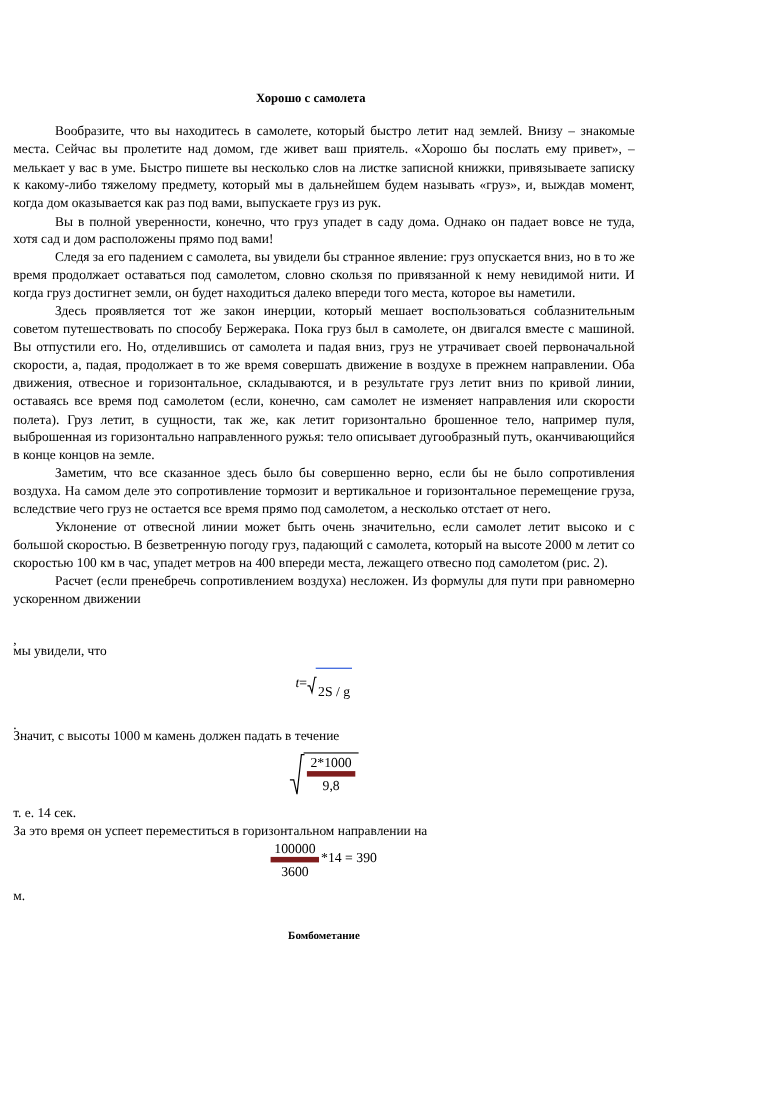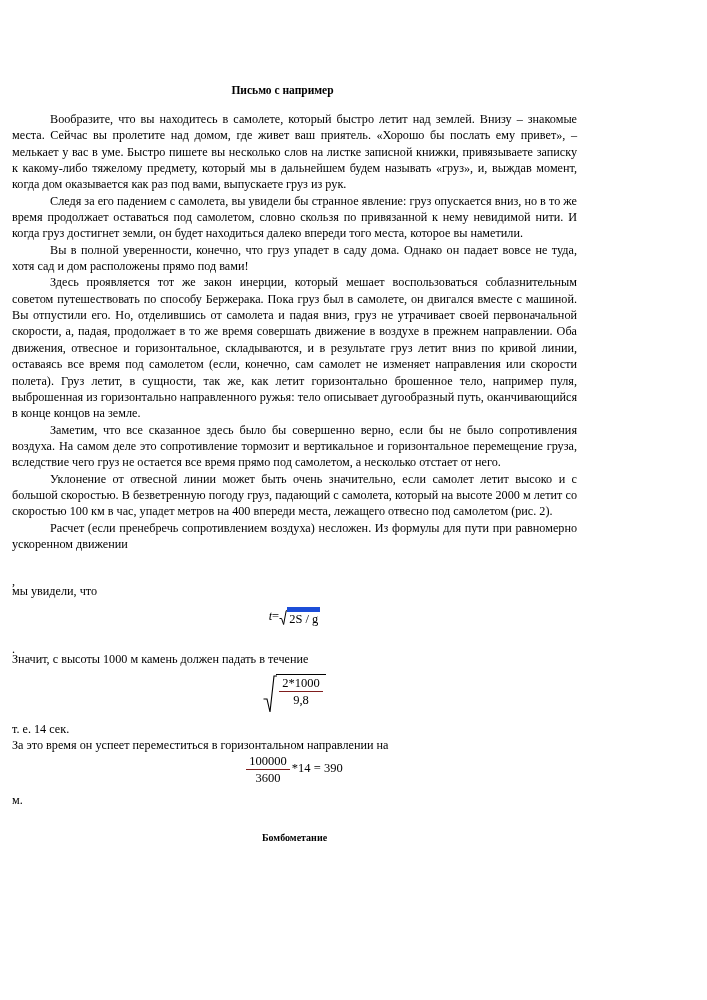--- a/index.html
+++ b/index.html
@@ -108,21 +108,21 @@
   }
   
   .frac {
     display: inline-block;
     vertical-align: middle;
     text-align: center;
     line-height: 1.15;
   }
   .frac > .num {
     display: block;
-    border-bottom: 1px solid #7f1d1d;
+    border-bottom: 5px solid #7f1d1d;
     padding: 0 3px 1px 3px;
   }
   .frac > .den {
     display: block;
     padding: 1px 3px 0 3px;
   }
   .stray {
     font-size: 12.2px;
     line-height: 8px;
     margin: 0;
@@ -132,27 +132,27 @@
   }
   .spacer-lg { height: 22px; }
   .spacer-md { height: 14px; }
   .spacer-sm { height: 7px; }
 </style>
 </head>
 <body>
 
 <div class="page">
 
-  <h1 class="doc-title">Письмо с например</h1>
+  <h1 class="doc-title">Хорошо с самолета</h1>
 
   <div class="content flow">
 
     <p class="para">Вообразите, что вы находитесь в самолете, который быстро летит над землей. Внизу – знакомые места. Сейчас вы пролетите над домом, где живет ваш приятель. «Хорошо бы послать ему привет», – мелькает у вас в уме. Быстро пишете вы несколько слов на листке записной книжки, привязываете записку к какому-либо тяжелому предмету, который мы в дальнейшем будем называть «груз», и, выждав момент, когда дом оказывается как раз под вами, выпускаете груз из рук.</p>
+    <p class="para">Вы в полной уверенности, конечно, что груз упадет в саду дома. Однако он падает вовсе не туда, хотя сад и дом расположены прямо под вами!</p>
     <p class="para">Следя за его падением с самолета, вы увидели бы странное явление: груз опускается вниз, но в то же время продолжает оставаться под самолетом, словно скользя по привязанной к нему невидимой нити. И когда груз достигнет земли, он будет находиться далеко впереди того места, которое вы наметили.</p>
-    <p class="para">Вы в полной уверенности, конечно, что груз упадет в саду дома. Однако он падает вовсе не туда, хотя сад и дом расположены прямо под вами!</p>
     <p class="para">Здесь проявляется тот же закон инерции, который мешает воспользоваться соблазнительным советом путешествовать по способу Бержерака. Пока груз был в самолете, он двигался вместе с машиной. Вы отпустили его. Но, отделившись от самолета и падая вниз, груз не утрачивает своей первоначальной скорости, а, падая, продолжает в то же время совершать движение в воздухе в прежнем направлении. Оба движения, отвесное и горизонтальное, складываются, и в результате груз летит вниз по кривой линии, оставаясь все время под самолетом (если, конечно, сам самолет не изменяет направления или скорости полета). Груз летит, в сущности, так же, как летит горизонтально брошенное тело, например пуля, выброшенная из горизонтально направленного ружья: тело описывает дугообразный путь, оканчивающийся в конце концов на земле.</p>
     <p class="para">Заметим, что все сказанное здесь было бы совершенно верно, если бы не было сопротивления воздуха. На самом деле это сопротивление тормозит и вертикальное и горизонтальное перемещение груза, вследствие чего груз не остается все время прямо под самолетом, а несколько отстает от него.</p>
     <p class="para">Уклонение от отвесной линии может быть очень значительно, если самолет летит высоко и с большой скоростью. В безветренную погоду груз, падающий с самолета, который на высоте 2000 м летит со скоростью 100 км в час, упадет метров на 400 впереди места, лежащего отвесно под самолетом (рис. 2).</p>
     <p class="para">Расчет (если пренебречь сопротивлением воздуха) несложен. Из формулы для пути при равномерно ускоренном движении</p>
 
     <div class="spacer-sm"></div>
 
 
     <div class="spacer-md"></div>
 
@@ -162,21 +162,21 @@
     <div class="spacer-sm"></div>
 
     <div class="math-block">
       <span class="math-inline-row">
         <span class="mi">t</span><span class="mo">=</span><span class="sqrt-wrap">
             <span style="display:inline-block;vertical-align:middle;width:9px;">
           <svg class="radical-svg" width="9" height="17" viewBox="0 0 9 17">
                 <path d="M0.5 10 L2.6 10 L4.6 16 L7.2 2.2 L9 2.2" fill="none" stroke="#000" stroke-width="1"></path>
               </svg>
         </span>
-            <span class="radicand" style="border-top:5px solid #1d4ed8;padding-top:0px;margin-left:-1px;"><span class="mn">2S / g</span></span>
+            <span class="radicand" style="border-top:1px solid #1d4ed8;padding-top:14px;margin-left:-1px;"><span class="mn">2S / g</span></span>
           </span>
       </span>
     </div>
 
     <div class="spacer-md"></div>
 
     <p class="para noindent stray">.</p>
     <p class="para noindent">Значит, с высоты 1000 м камень должен падать в течение</p>
 
     <div class="spacer-sm"></div>

